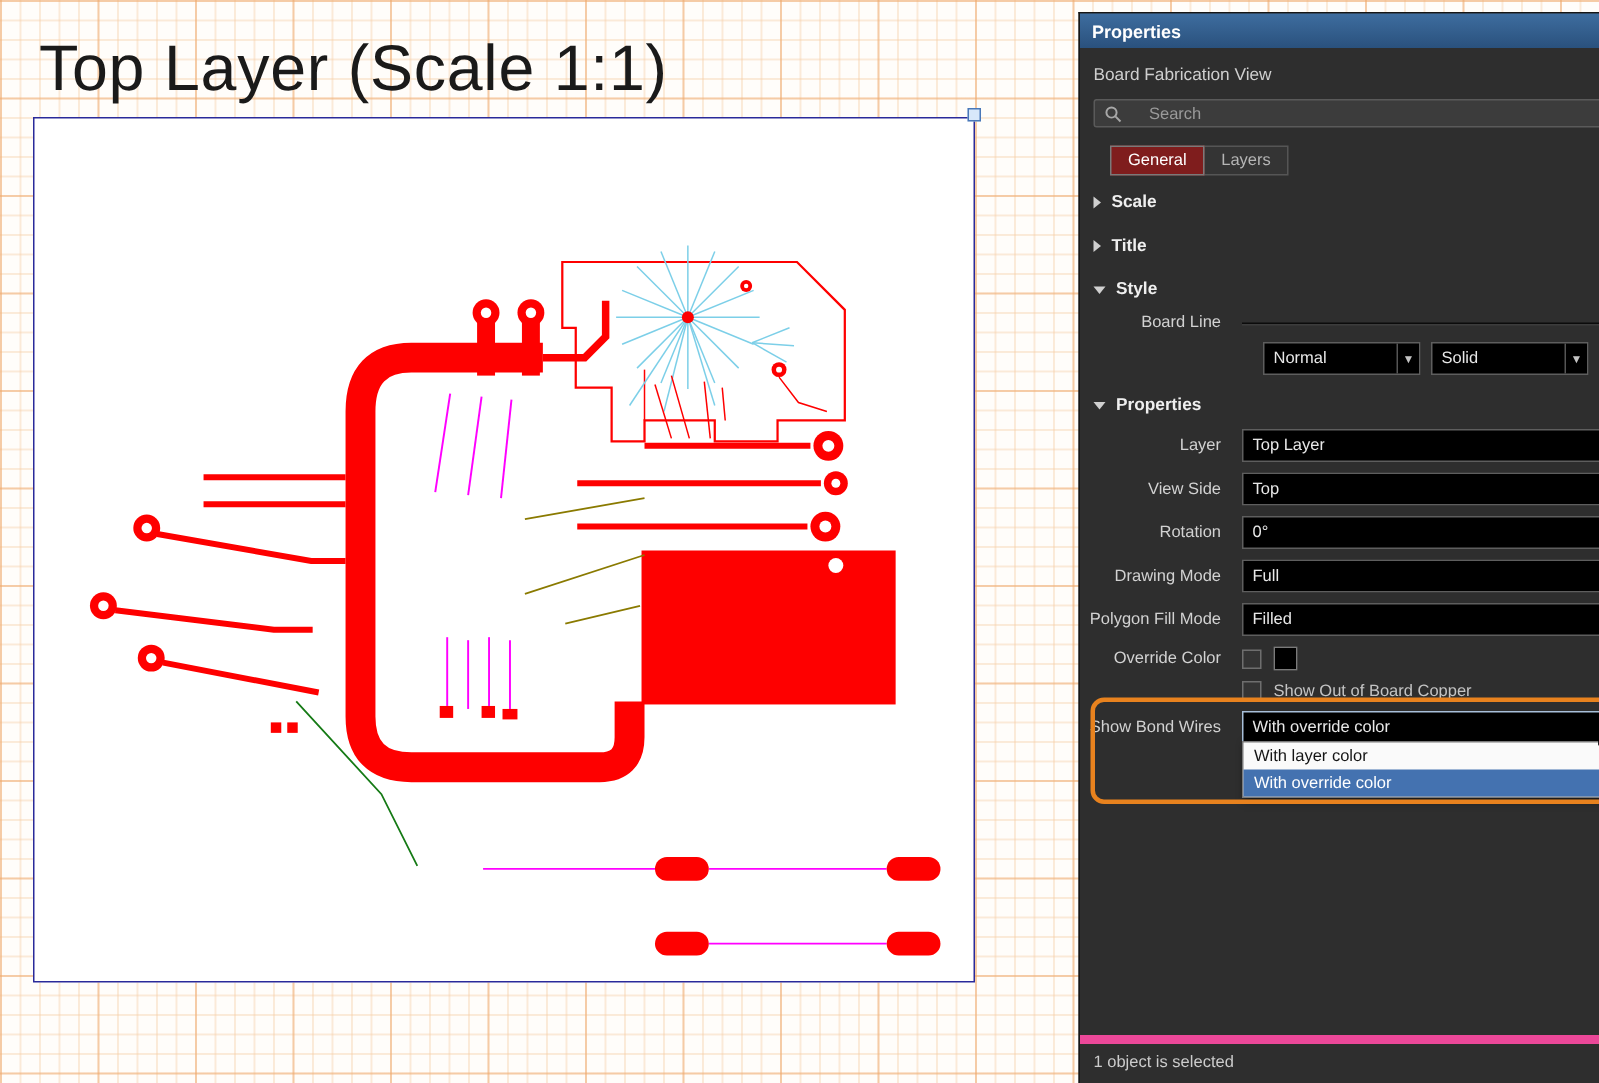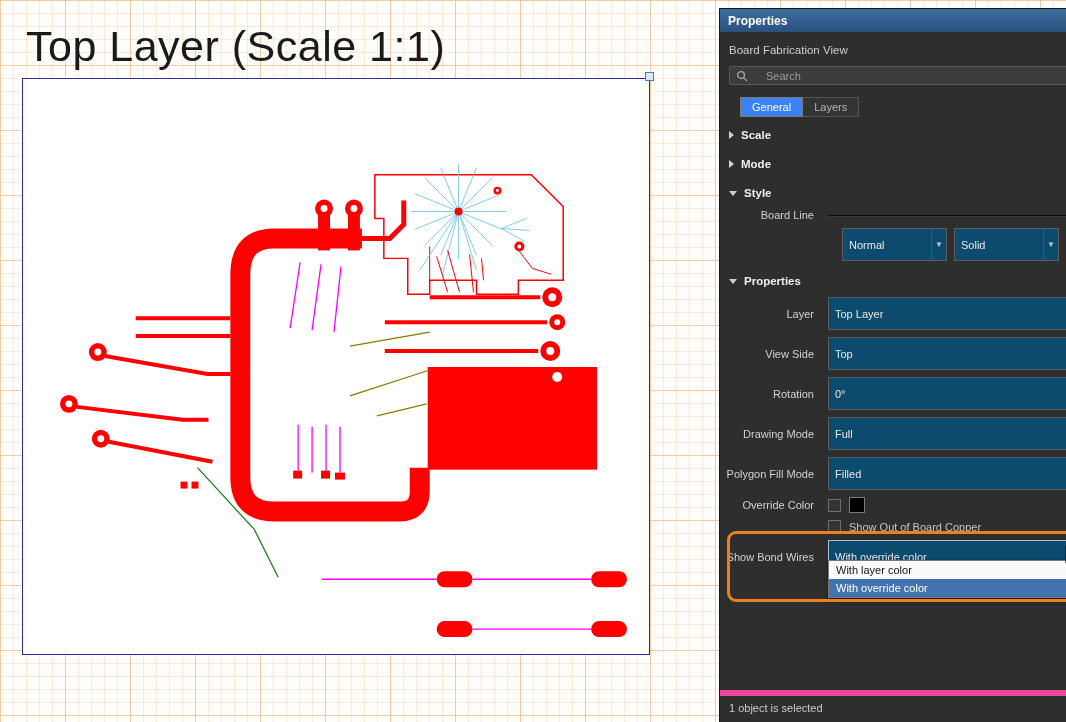--- a/index.html
+++ b/index.html
@@ -64,37 +64,37 @@
     color:#e0e0e0; font-size:11px; font-family:inherit;
   }
   .search-box input::placeholder { color:#9a9a9a; }
 
   .tabs { flex:none; display:flex; margin:4px 0 2px 20px; }
   .tab {
     padding:3px 11px; border:1px solid #555; background:#343434;
     color:#b5b5b5; cursor:default;
   }
   .tab + .tab { margin-left:-1px; }
-  .tab.active { background:#3b82f6; border-color:#7a7a7a; color:#ffffff; position:relative; z-index:2; }
+  .tab.active { background:#7f1d1d; border-color:#7a7a7a; color:#ffffff; position:relative; z-index:2; }
 
   .section-h {
     flex:none; display:flex; align-items:center; gap:7px;
     padding:10px 9px 7px; font-weight:bold; font-size:11.5px; color:#efefef;
   }
   .tri-right { width:0; height:0; border-top:4px solid transparent; border-bottom:4px solid transparent; border-left:5px solid #d0d0d0; }
   .tri-down  { width:0; height:0; border-left:4px solid transparent; border-right:4px solid transparent; border-top:5px solid #d0d0d0; }
 
   .prop-row { flex:none; display:flex; align-items:center; padding:3px 18px 4px 0; position:relative; }
   .prop-label { flex:none; width:108px; text-align:right; padding-right:14px; color:#d2d2d2; white-space:nowrap; }
   .prop-control { flex:1; min-width:0; display:flex; align-items:center; gap:8px; }
 
   .line-preview { flex:1; height:1px; background:#0b0b0b; box-shadow:0 1px 0 rgba(255,255,255,.07); }
 
   .dd {
-    flex:1; height:33px; background:#0c4a6e; border:1px solid #5e5e5e;
+    flex:1; height:22px; background:#000000; border:1px solid #5e5e5e;
     display:flex; align-items:center; padding-left:6px;
     color:#e8e8e8; position:relative; white-space:nowrap; overflow:visible;
   }
   .dd .dd-value { overflow:hidden; text-overflow:ellipsis; }
   .dd .dd-arrow {
     margin-left:auto; flex:none; width:15px; align-self:stretch;
     display:flex; align-items:center; justify-content:center;
     border-left:1px solid #555; color:#c4c4c4; font-size:8px;
   }
   .dd.focused { border-color:#a8c0da; }
@@ -282,21 +282,21 @@
     <div class="tab">Layers</div>
   </div>
 
   <div class="section-h">
     <span class="tri-right"></span>
     <span>Scale</span>
   </div>
 
   <div class="section-h">
     <span class="tri-right"></span>
-    <span>Mode</span>
+    <span>Title</span>
   </div>
 
   <div class="section-h">
     <span class="tri-down"></span>
     <span>Style</span>
   </div>
 
   <div class="prop-row">
     <div class="prop-label">Board Line</div>
     <div class="prop-control">

